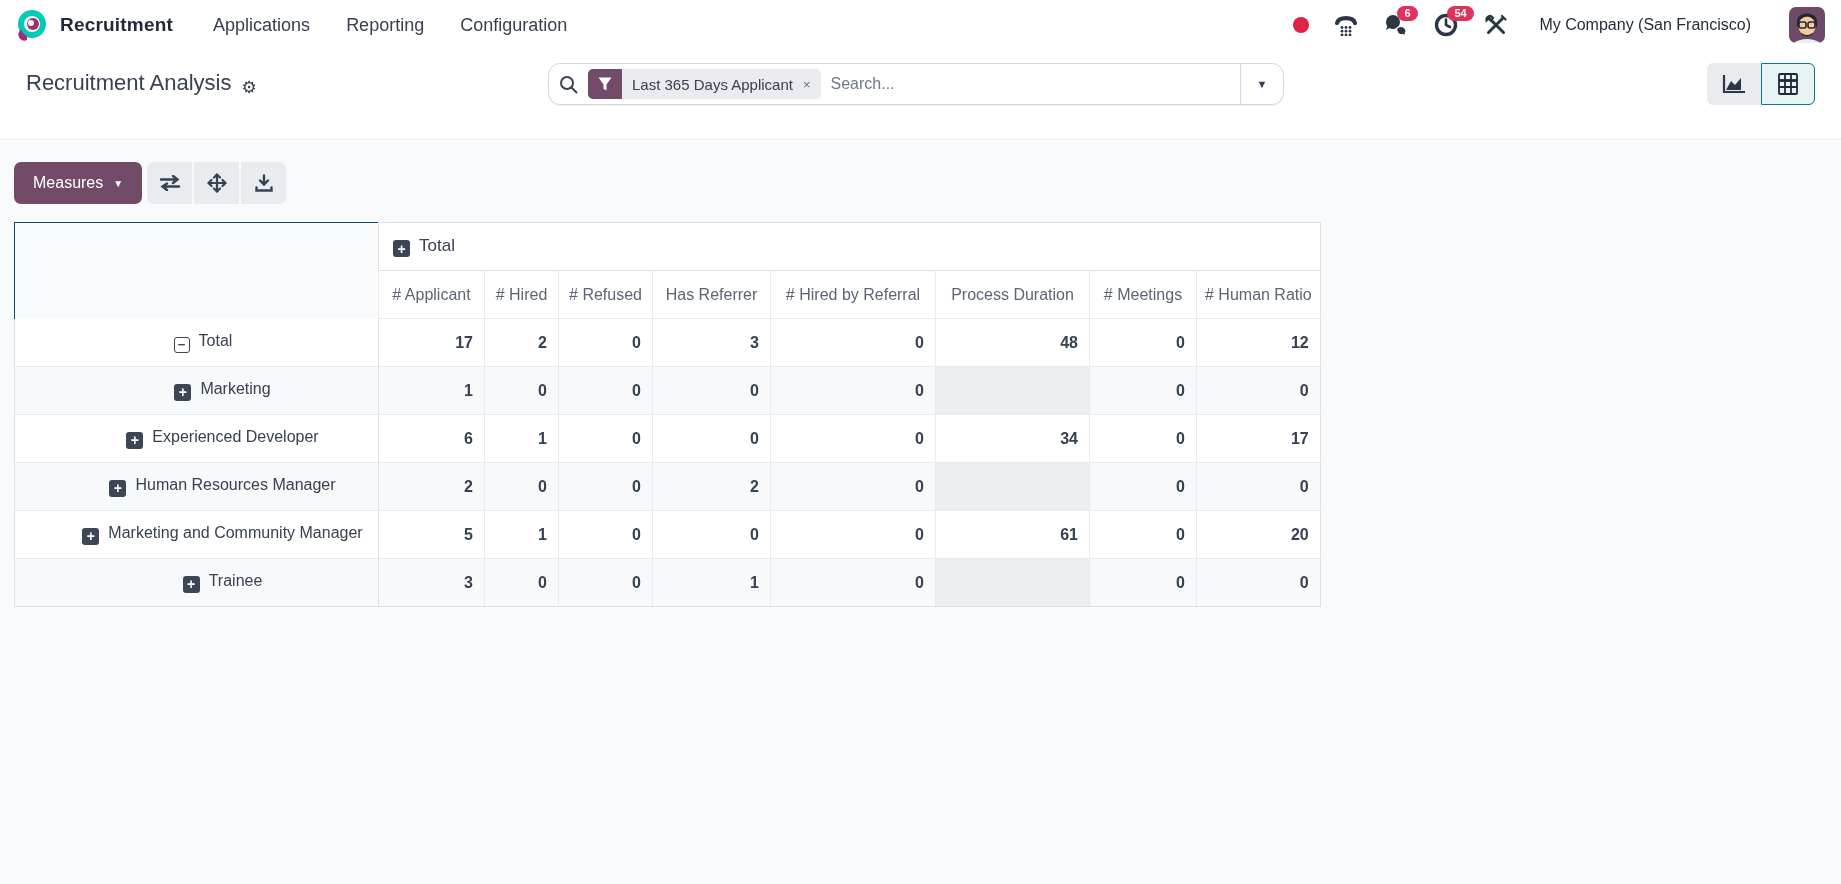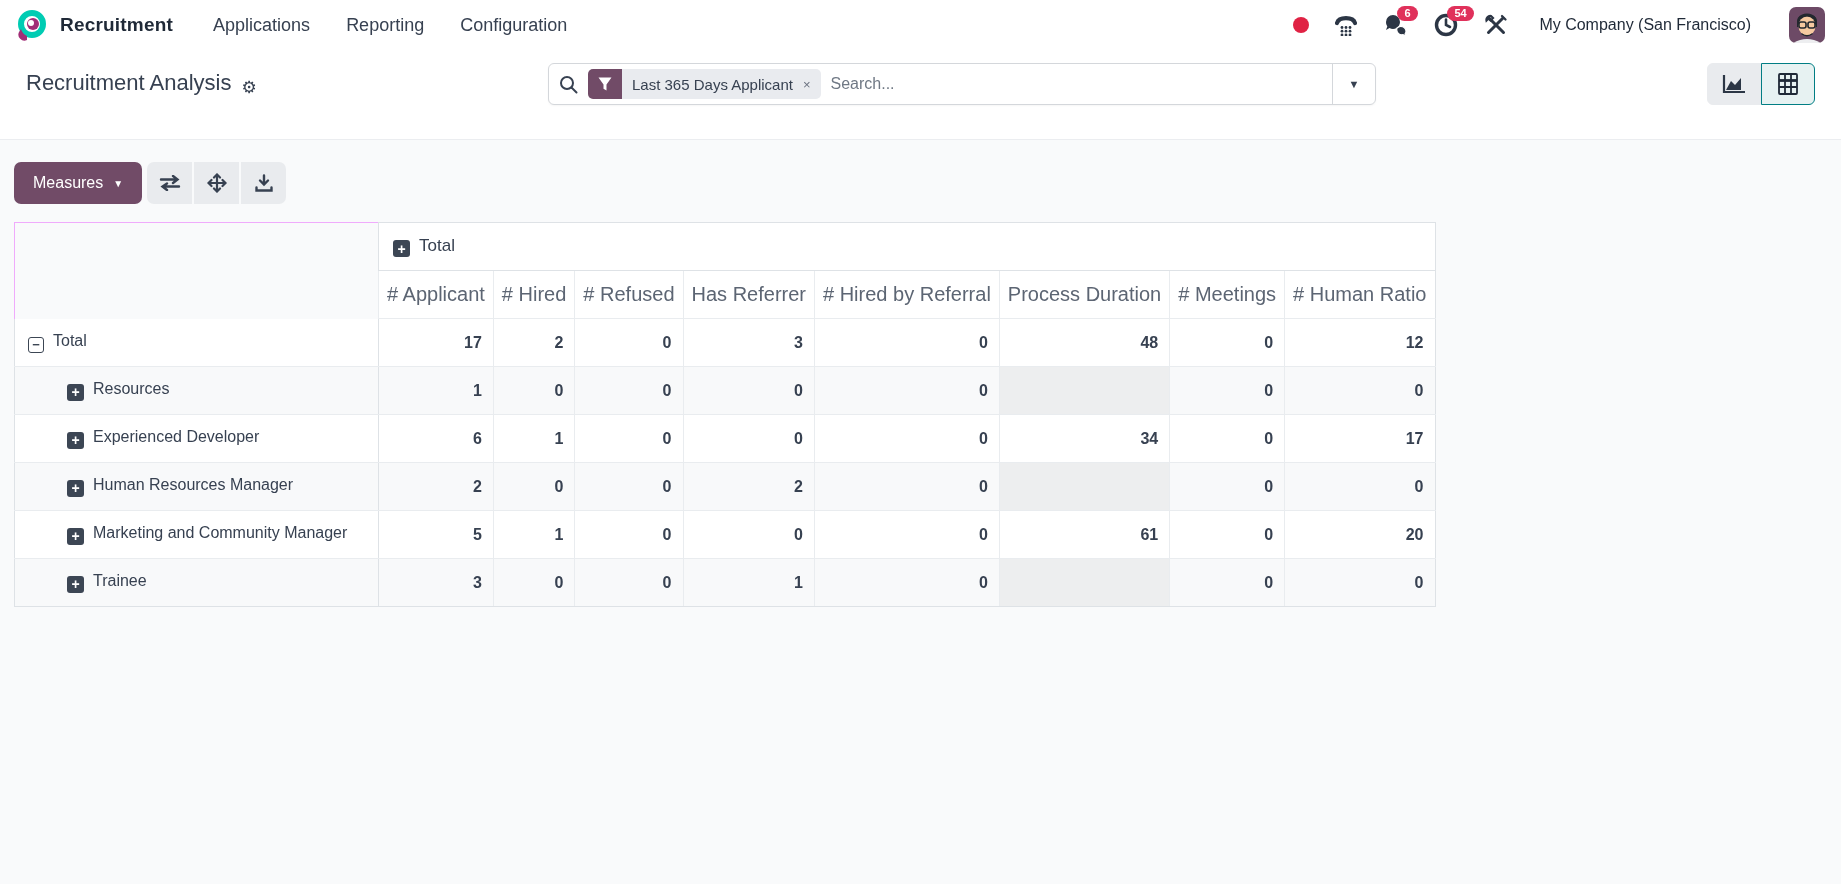--- a/index.html
+++ b/index.html
@@ -33,22 +33,22 @@
     position:absolute; top:-7px; left:14px; background:var(--badge-red); color:#fff;
     font-size:11px; font-weight:700; border-radius:10px; padding:2px 7px; line-height:1;
   }
   .o-company{ font-size:16px; color:#1f2937; margin-left:6px; cursor:pointer; }
   .o-avatar{ width:36px; height:36px; border-radius:7px; overflow:hidden; margin-left:14px; cursor:pointer; }
   
   .o-cp-title{ position:absolute; left:26px; top:70px; display:flex; align-items:flex-end; gap:10px; }
   .o-cp-title h1{ font-size:22px; font-weight:500; color:#374151; }
   .o-gear{ font-size:17px; color:#374151; cursor:pointer; line-height:1; }
   .o-searchbar{
-    position:absolute; left:548px; top:63px; width:828px; height:42px;
-    background:#fff; border:1px solid #d4d7db; border-radius:6px;
+    position:absolute; left:548px; top:63px; width:736px; height:42px;
+    background:#fff; border:1px solid #d4d7db; border-radius:12px;
     display:flex; align-items:stretch; box-shadow:0 1px 2px rgba(0,0,0,.04);
   }
   .o-search-main{ flex:1; display:flex; align-items:center; padding:0 10px; gap:10px; }
   .o-mag{ color:#374151; flex:none; }
   .o-facet{ display:flex; align-items:stretch; height:30px; border-radius:5px; overflow:hidden; cursor:pointer; flex:none; }
   .o-facet-icn{ width:34px; background:var(--accent-purple); display:flex; align-items:center; justify-content:center; }
   .o-facet-body{ background:#e9ebef; display:flex; align-items:center; padding:0 10px; gap:10px; }
   .o-facet-lbl{ font-size:15px; color:#374151; white-space:nowrap; }
   .o-facet-x{ font-size:13px; color:#6b7280; cursor:pointer; }
   .o-search-input{ border:none; outline:none; flex:1; font-size:16px; font-family:inherit; color:#374151; background:transparent; }
@@ -64,36 +64,36 @@
   .o-btn{ height:42px; border:none; border-radius:7px; font-family:inherit; font-size:16px; cursor:pointer; display:flex; align-items:center; }
   .o-btn-primary{ background:var(--accent-purple); color:#fff; padding:0 19px; gap:10px; font-weight:500; }
   .o-btn-primary .carrot{ font-size:10px; }
   .o-btn-secondary{ background:#e9ebee; color:#374151; padding:0 21px; font-weight:500; }
   .o-btn-group{ display:flex; gap:2px; margin-left:1px; }
   .o-btn-icn{ width:45px; justify-content:center; background:#e9ebee; color:#374151; border-radius:7px; }
   .o-btn-group .o-btn-icn:first-child{ border-radius:7px 0 0 7px; }
   .o-btn-group .o-btn-icn:nth-child(2){ border-radius:0; }
   .o-btn-group .o-btn-icn:last-child{ border-radius:0 7px 7px 0; }
   
-  .o-pivot{ margin:18px 0 0 14px; border-collapse:collapse; table-layout:fixed; background:#f0abfc; }
+  .o-pivot{ margin:18px 0 0 14px; border-collapse:collapse; table-layout:fixed; background:#0c4a6e; }
   .o-pivot th, .o-pivot td{ font-weight:400; }
   .o-pivot .blank{ background:#f9fafb; border:none; }
   .o-pivot th.group{
     text-align:left; padding:0 14px; height:48px; font-size:17px; color:#374151;
     border:1px solid #dee2e6; background:#fff; cursor:pointer;
   }
   .o-pivot th.colh{
-    height:48px; font-size:20px; color:#5c6573; text-align:center; padding:0 8px;
+    height:48px; font-size:16px; color:#5c6573; text-align:center; padding:0 8px;
     border:1px solid #e9ecef; border-top:1px solid #dee2e6; background:#fff; cursor:pointer; white-space:nowrap;
   }
   .o-pivot th.colh:last-child{ border-right:1px solid #dee2e6; }
   .o-pivot tbody tr{ height:48px; background:#fff; }
   .o-pivot tbody tr.alt{ background:#f8f9fa; }
   .o-pivot th.rowlbl{
-    text-align:left; font-size:16px; color:#374151; padding-left:13px; cursor:pointer;
+    text-align:center; font-size:16px; color:#374151; padding-left:13px; cursor:pointer;
     border-left:1px solid #dee2e6; border-right:1px solid #dee2e6; border-bottom:1px solid #e9ecef; white-space:nowrap;
   }
   .o-pivot th.rowlbl.child{ padding-left:52px; }
   .o-pivot td{
     text-align:right; padding-right:11px; font-size:16px; font-weight:700; color:#374151;
     border:1px solid #e9ecef; border-bottom:1px solid #e9ecef;
   }
   .o-pivot td:last-child{ border-right:1px solid #dee2e6; }
   .o-pivot tbody tr:last-child td, .o-pivot tbody tr:last-child th{ border-bottom:1px solid #dee2e6; }
   .o-pivot td.empty{ background:rgba(0,0,0,0.045); }
@@ -285,21 +285,21 @@
       <td>17</td>
       <td>2</td>
       <td>0</td>
       <td>3</td>
       <td>0</td>
       <td>48</td>
       <td>0</td>
       <td>12</td>
     </tr>
     <tr class="alt">
-      <th class="rowlbl child"><span class="sq plus">+</span><span>Resources</span></th>
+      <th class="rowlbl child"><span class="sq plus">+</span><span>Marketing</span></th>
       <td>1</td>
       <td>0</td>
       <td>0</td>
       <td>0</td>
       <td>0</td>
       <td class="empty"></td>
       <td>0</td>
       <td>0</td>
     </tr>
     <tr>

